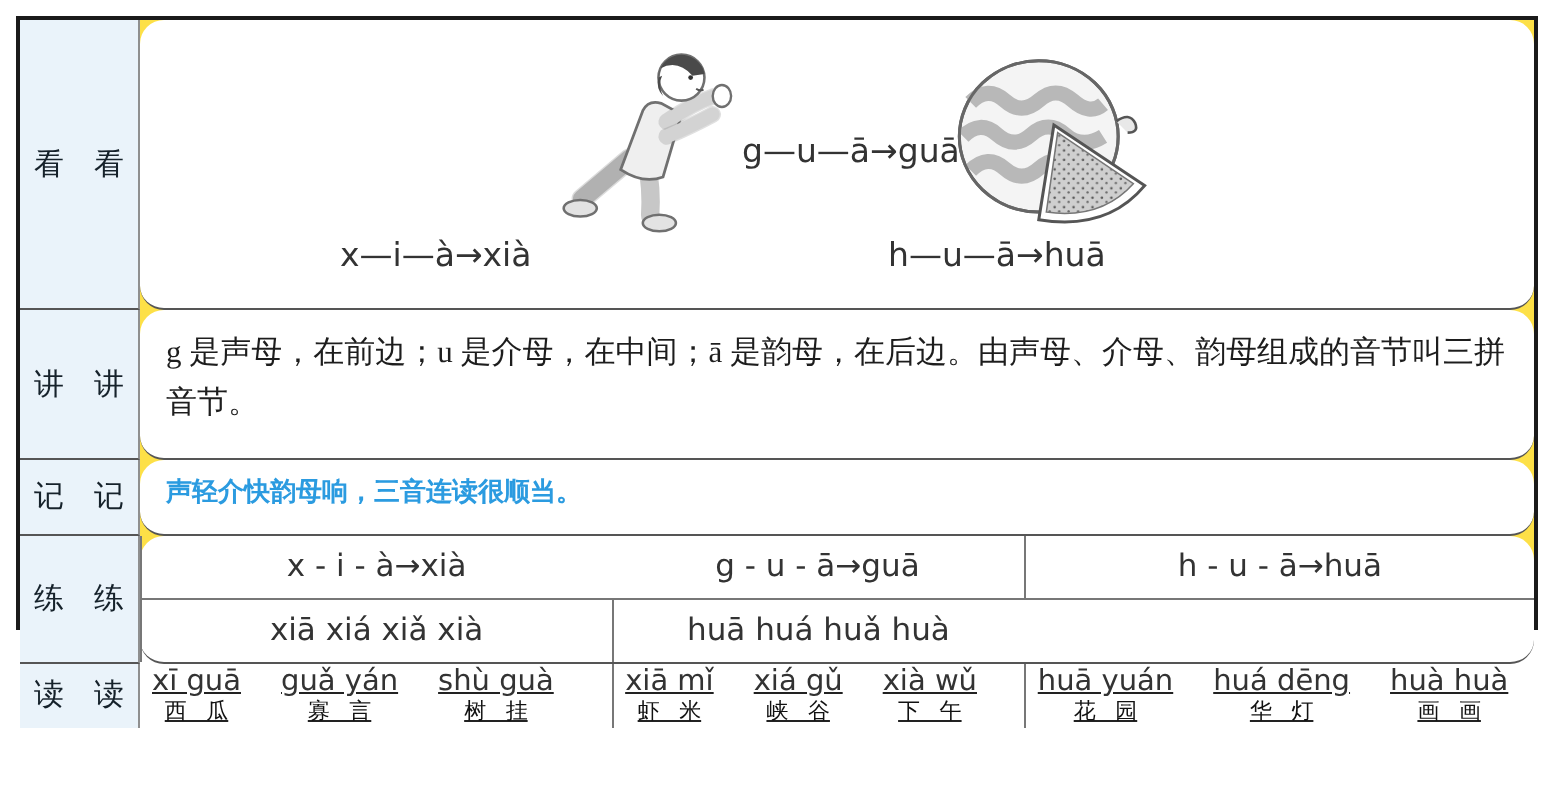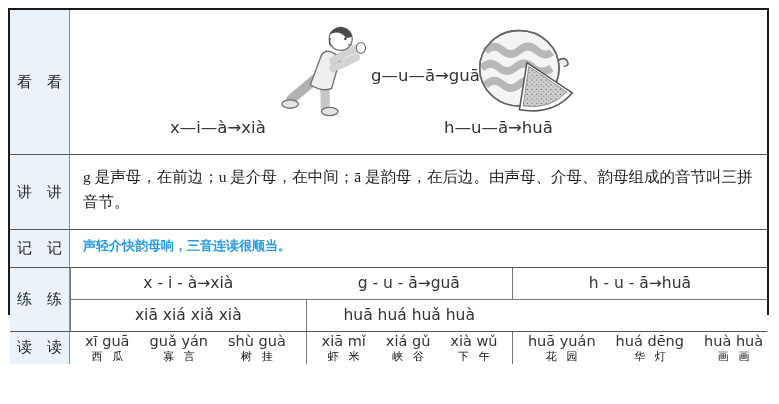--- a/index.html
+++ b/index.html
@@ -17,21 +17,21 @@
          font-family:"Liberation Serif","DejaVu Serif",serif;color:var(--ink);}
   .frame{position:absolute;left:8px;top:8px;width:761px;height:307px;
          border:2px solid var(--frame);background:#fde047;
          display:grid;grid-template-columns:60px 1fr;
          grid-template-rows:145px 75px 38px 64px 1fr;}
   .label-cell{background:var(--label-bg);border-right:1px solid #8f8f8f;
               border-bottom:1px solid var(--row-line);
               display:flex;align-items:center;justify-content:center;
               font-size:15px;color:#16222b;}
   .label-cell.last{border-bottom:none;}
-  .content-cell{border-bottom:1px solid var(--row-line);position:relative;background:#fff;}
+  .content-cell{border-bottom:1px solid var(--row-line);position:relative;background:#fff;border-radius:12px;}
   .content-cell.last{border-bottom:none;}
 
   
   .look-area{position:relative;width:100%;height:100%;}
   .formula{position:absolute;font-family:"DejaVu Sans",sans-serif;
            font-size:16.5px;color:var(--py-ink);white-space:nowrap;}
   .f-xia{left:100px;top:108px;text-align:center;}
   .f-gua{left:301px;top:56px;}
   .f-hua{left:374px;top:108px;}
   .boy-img{position:absolute;left:210px;top:10px;width:92px;height:102px;}
@@ -49,21 +49,21 @@
                  grid-template-rows:1fr 1fr;}
   .practice-grid > div{display:flex;align-items:center;justify-content:center;
                  font-family:"DejaVu Sans",sans-serif;font-size:15.5px;color:var(--py-ink);
                  white-space:nowrap;}
   .practice-grid > div.c2,.practice-grid > div.c3{border-left:1px solid var(--grid-line);}
   .practice-grid > div.r1{border-bottom:1px solid var(--grid-line);}
 
   
   .read-grid{display:grid;width:100%;height:100%;
              grid-template-columns:33.8% 29.6% 36.6%;}
-  .read-col{display:flex;align-items:flex-end;padding-left:15px;gap:20px;}
+  .read-col{display:flex;align-items:flex-end;padding-left:6px;gap:20px;text-decoration:underline;}
   .read-col.c2,.read-col.c3{border-left:1px solid var(--grid-line);}
   .word-pair{display:flex;flex-direction:column;align-items:center;line-height:1.25;}
   .word-pair .py{font-family:"DejaVu Sans",sans-serif;font-size:14.5px;color:var(--py-ink);
                  white-space:nowrap;}
   .word-pair .cn{font-size:11px;color:#111;white-space:nowrap;word-spacing:7px;}
 </style>
 </head>
 <body>
 
 <div class="stage">

